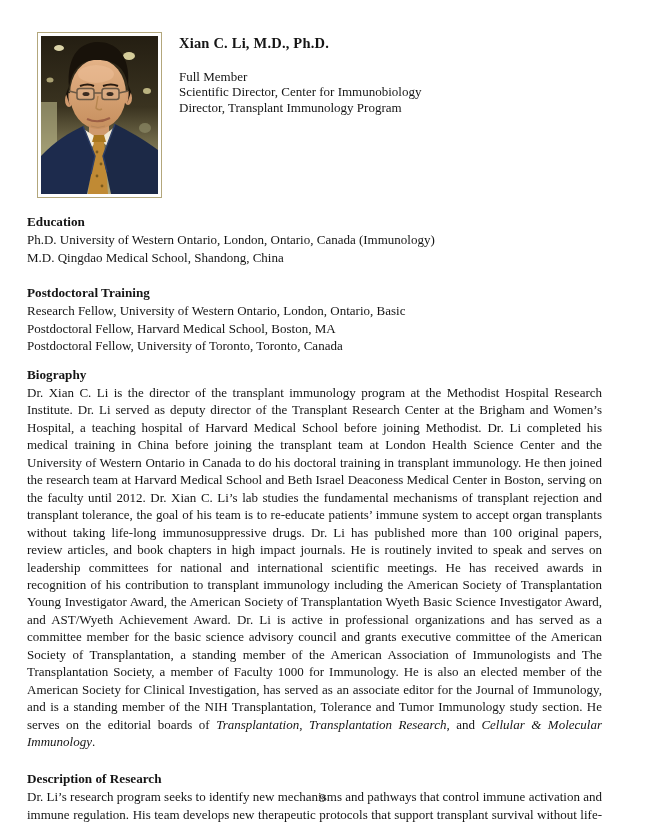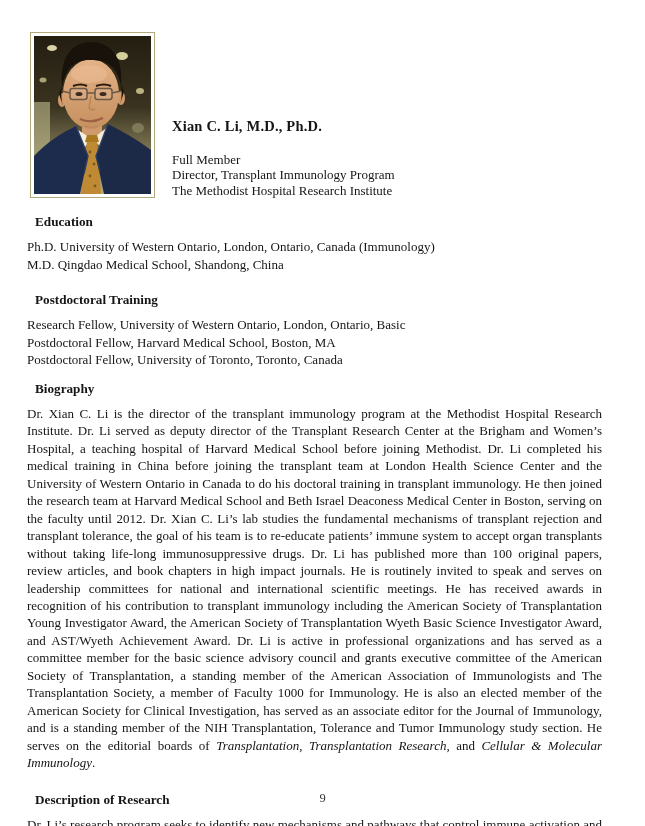--- a/index.html
+++ b/index.html
@@ -10,21 +10,21 @@
     background: #ffffff;
     font-family: "Liberation Serif", serif;
     color: #151515;
     box-sizing: border-box;
     padding-top: 32px;
     overflow: hidden;
   }
   .content { padding: 0 27px; }
 
   
-  .header { display: flex; margin-left: 3px; align-items: flex-end; }
+  .header { display: flex; margin-left: 10px; }
   .photo-frame {
     flex: none;
     width: 117px;
     height: 158px;
     background: #ffffff;
     border: 1px solid #b3a77c;
     padding: 3px;
   }
   .photo-frame svg { display: block; }
   .header-text { margin-left: 17px; padding-top: 3px; }
@@ -34,21 +34,21 @@
     margin: 0;
     letter-spacing: 0.2px;
   }
   .titles { margin-top: 17px; font-size: 13px; line-height: 15.3px; }
 
   
   .section-heading {
     font-weight: bold;
     font-size: 13.2px;
     line-height: 17px;
-    margin: 8px;
+    margin: 0;
   }
   .edu-section { margin-top: 15px; }
   .pd-section  { margin-top: 18px; }
   .bio-section { margin-top: 11px; }
   .res-section { margin-top: 20px; }
   .line-item { font-size: 13px; line-height: 17.6px; }
   .edu-section .line-item:first-of-type,
   .pd-section .line-item:first-of-type { margin-top: 1px; }
 
   .para {
@@ -138,22 +138,22 @@
 
           <path d="M57,60 L55,72 Q57,75 61,73" fill="none" stroke="#b5854f" stroke-width="1.4"></path>
           <path d="M46,83 Q57,88 69,82" fill="none" stroke="#9c5f45" stroke-width="2"></path>
           <path d="M50,90 Q57,93 64,90" fill="none" stroke="#b7865c" stroke-width="1"></path>
         </svg>
       </div>
       <div class="header-text">
         <h1 class="person-name">Xian C. Li, M.D., Ph.D.</h1>
         <div class="titles">
           <div class="title-line">Full Member</div>
+          <div class="title-line">Scientific Director, Center for Immunobiology</div>
           <div class="title-line">Director, Transplant Immunology Program</div>
-          <div class="title-line">The Methodist Hospital Research Institute</div>
         </div>
       </div>
     </div>
 
     <div class="edu-section">
       <h2 class="section-heading">Education</h2>
       <div class="line-item">Ph.D. University of Western Ontario, London, Ontario, Canada (Immunology)</div>
       <div class="line-item">M.D. Qingdao Medical School, Shandong, China</div>
     </div>
 

